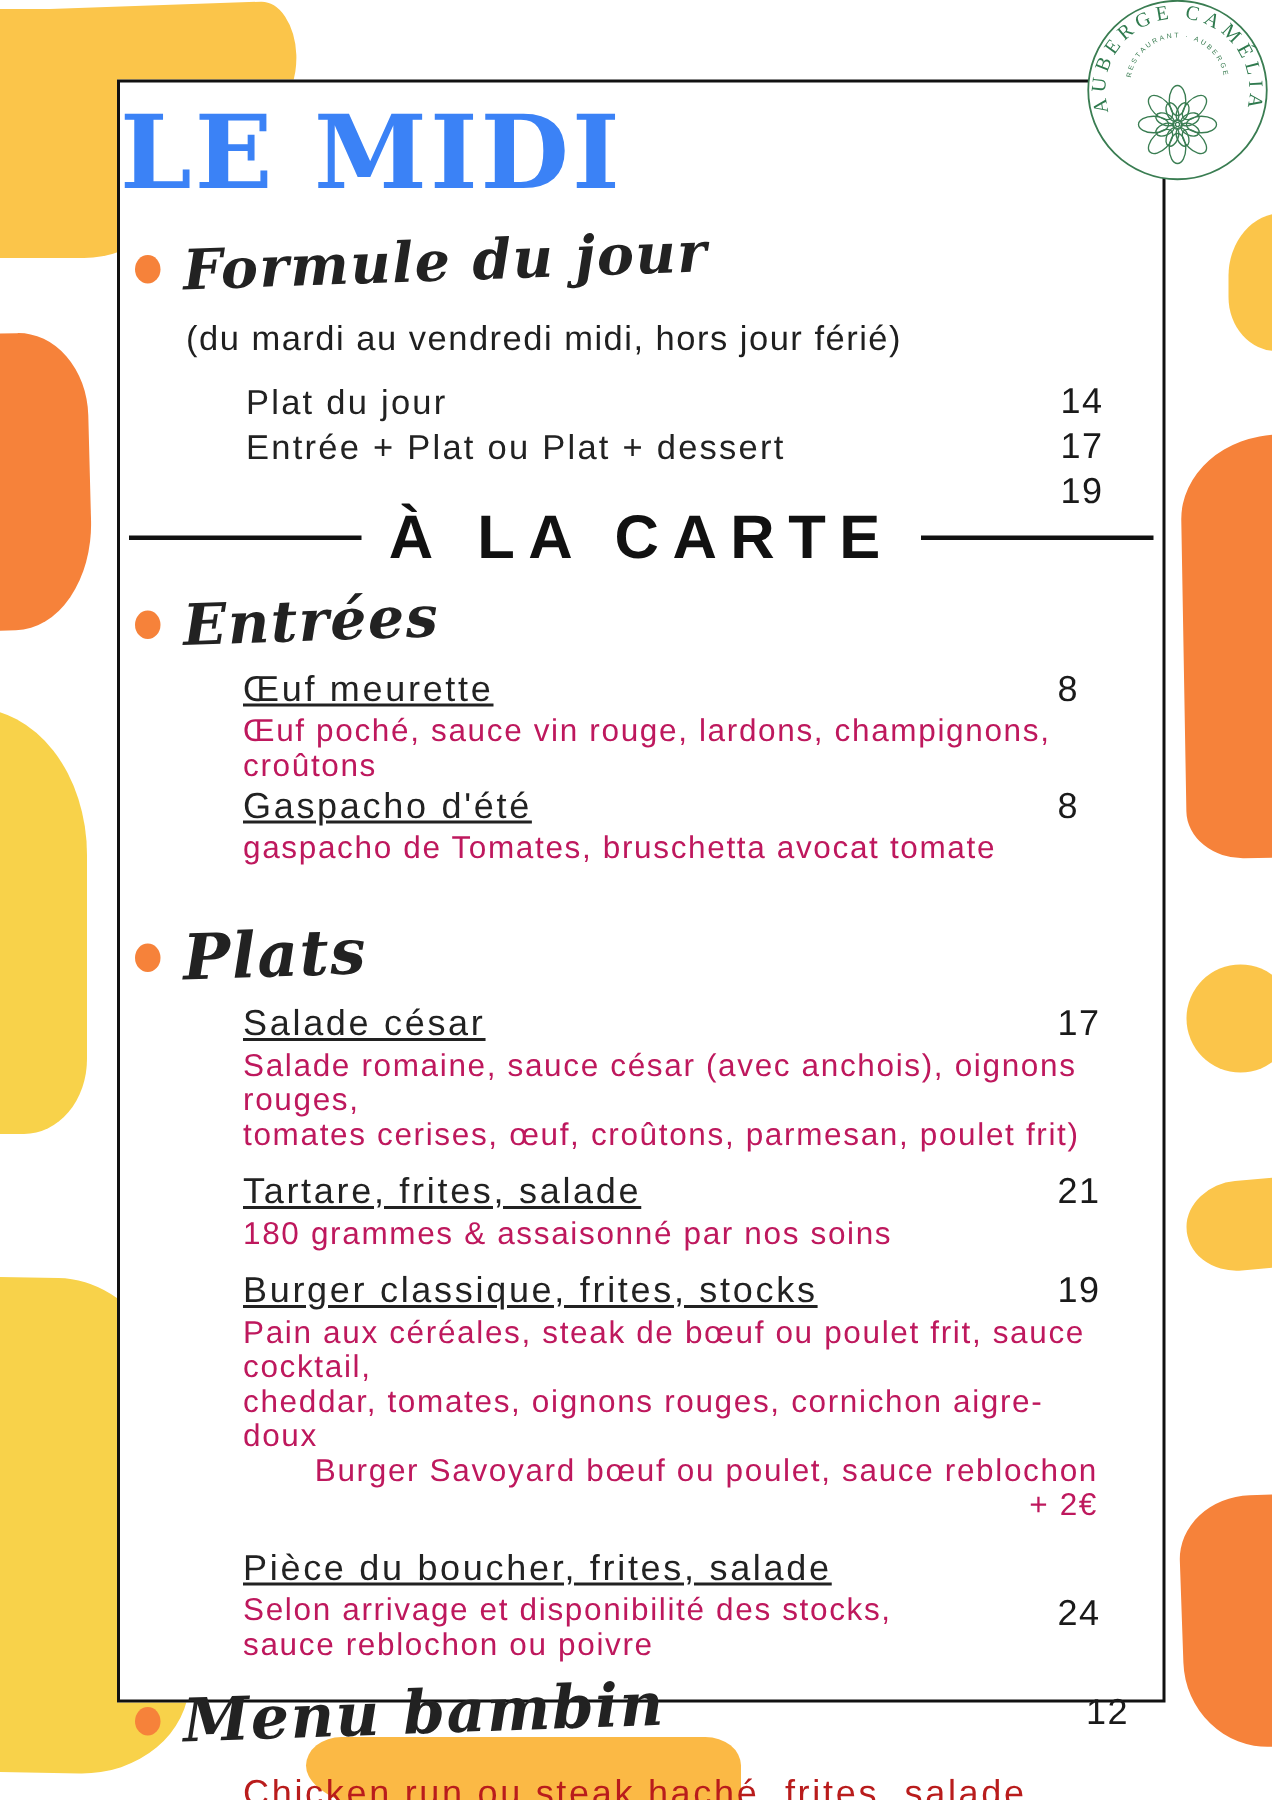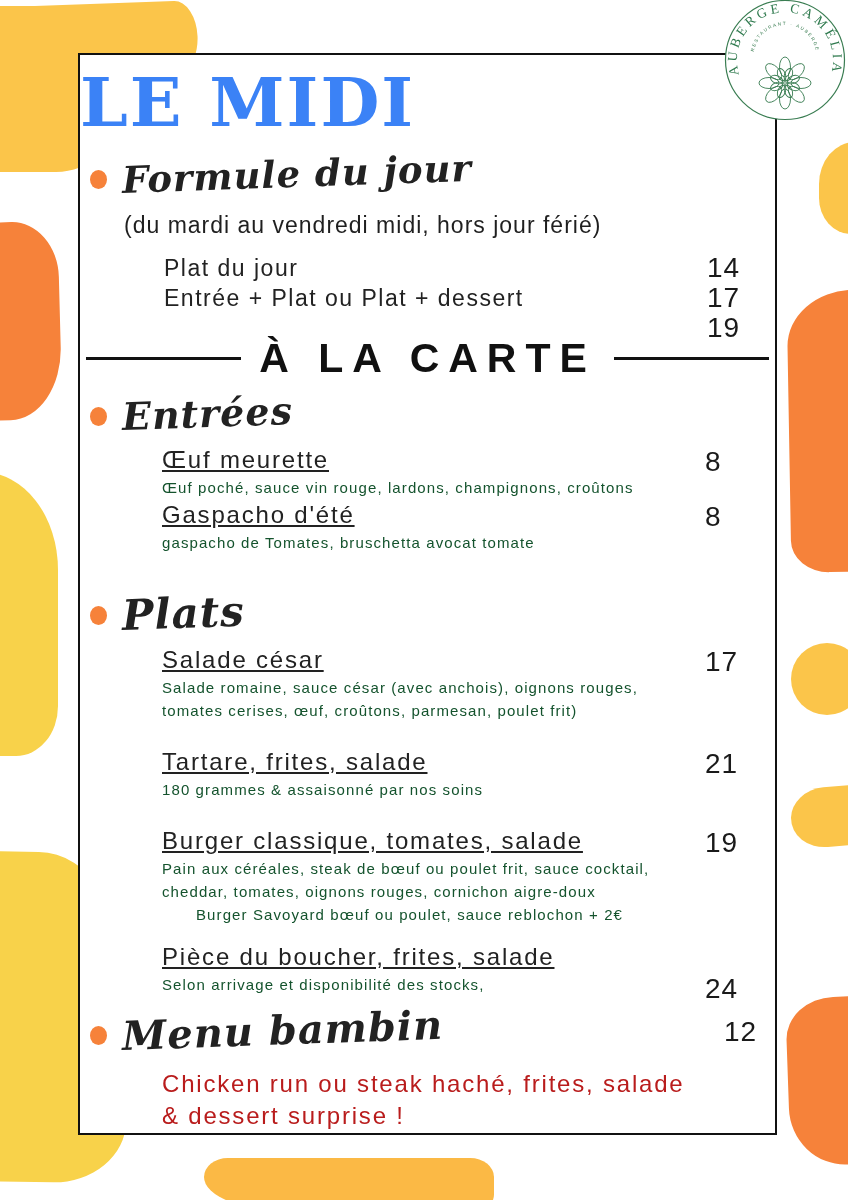--- a/index.html
+++ b/index.html
@@ -46,21 +46,21 @@
     letter-spacing:1px;
   }
   .formule-head{margin-top:16px;}
   .formule-head .script{font-size:37px;line-height:48px;}
   .note{
     margin:8px 0 0 44px;font-size:23px;letter-spacing:1px;color:#1f1f1f;
   }
   .formule-items{margin:14px 0 0 84px;width:570px;}
   .frow{position:relative;line-height:30px;font-size:23px;letter-spacing:1.5px;color:#222;}
   .frow .iprice{position:absolute;left:543px;top:0;}
-  .iprice{font-size:28px;letter-spacing:1px;color:#1a1a1a;white-space:nowrap;}
+  .iprice{font-size:24px;letter-spacing:1px;color:#1a1a1a;white-space:nowrap;}
 
   .carte-wrap{
     display:flex;align-items:center;margin:22px 6px 0 6px;gap:18px;
   }
   .carte-wrap .line{flex:1;height:2.5px;background:#111;}
   .carte-title{
     font-size:41px;font-weight:700;letter-spacing:9px;color:#111;
     font-family:"Liberation Sans", sans-serif;white-space:nowrap;
   }
 
@@ -69,25 +69,25 @@
   .plats-head{margin-top:36px;}
   .plats-head .script{font-size:42px;line-height:52px;}
 
   .dish{position:relative;margin-left:82px;width:570px;}
   .dish .dish-name{
     display:block;font-size:24px;letter-spacing:1.8px;line-height:32px;color:#222;text-decoration:underline;
   }
   .dish .iprice{position:absolute;left:543px;top:2px;}
   .dish .iprice.low{top:32px;}
   .desc{
-    font-size:15px;letter-spacing:1.1px;line-height:23px;color:#14532d;
-  }
-  .desc.indent{margin-left:34px;}
+    font-size:21px;letter-spacing:1.1px;line-height:23px;color:#be185d;
+  }
+  .desc.indent{margin-left:34px;text-align:right;}
   .gap-sm{margin-top:2px;}
-  .gap-md{margin-top:24px;}
+  .gap-md{margin-top:11px;}
   .gap-lg{margin-top:15px;}
 
   .bambin-head{margin-top:14px;position:relative;width:644px;}
   .bambin-head .script{font-size:40px;line-height:52px;}
   .bambin-head .iprice{position:absolute;left:617px;top:6px;margin-left:17px;}
   .bambin-desc{
     margin:6px 0 0 82px;font-size:24px;letter-spacing:1.8px;line-height:32px;color:#b91c1c;
   }
 
   
@@ -165,31 +165,32 @@
     <div class="desc">tomates cerises, œuf, croûtons, parmesan, poulet frit)</div>
   </div>
 
   <div class="dish gap-md">
     <span class="dish-name">Tartare, frites, salade</span>
     <span class="iprice">21</span>
     <div class="desc">180 grammes &amp; assaisonné par nos soins</div>
   </div>
 
   <div class="dish gap-md">
-    <span class="dish-name">Burger classique, tomates, salade</span>
+    <span class="dish-name">Burger classique, frites, stocks</span>
     <span class="iprice">19</span>
     <div class="desc">Pain aux céréales, steak de bœuf ou poulet frit, sauce cocktail,</div>
     <div class="desc">cheddar, tomates, oignons rouges, cornichon aigre-doux</div>
     <div class="desc indent">Burger Savoyard bœuf ou poulet, sauce reblochon + 2€</div>
   </div>
 
   <div class="dish gap-lg">
     <span class="dish-name">Pièce du boucher, frites, salade</span>
     <span class="iprice low">24</span>
     <div class="desc">Selon arrivage et disponibilité des stocks,</div>
+    <div class="desc">sauce reblochon ou poivre</div>
   </div>
 
   <div class="section-head bambin-head">
     <span class="dot"></span>
     <span class="script">Menu bambin</span>
     <span class="iprice">12</span>
   </div>
   <div class="bambin-desc">
     <div>Chicken run ou steak haché, frites, salade</div>
     <div>&amp; dessert surprise !</div>

